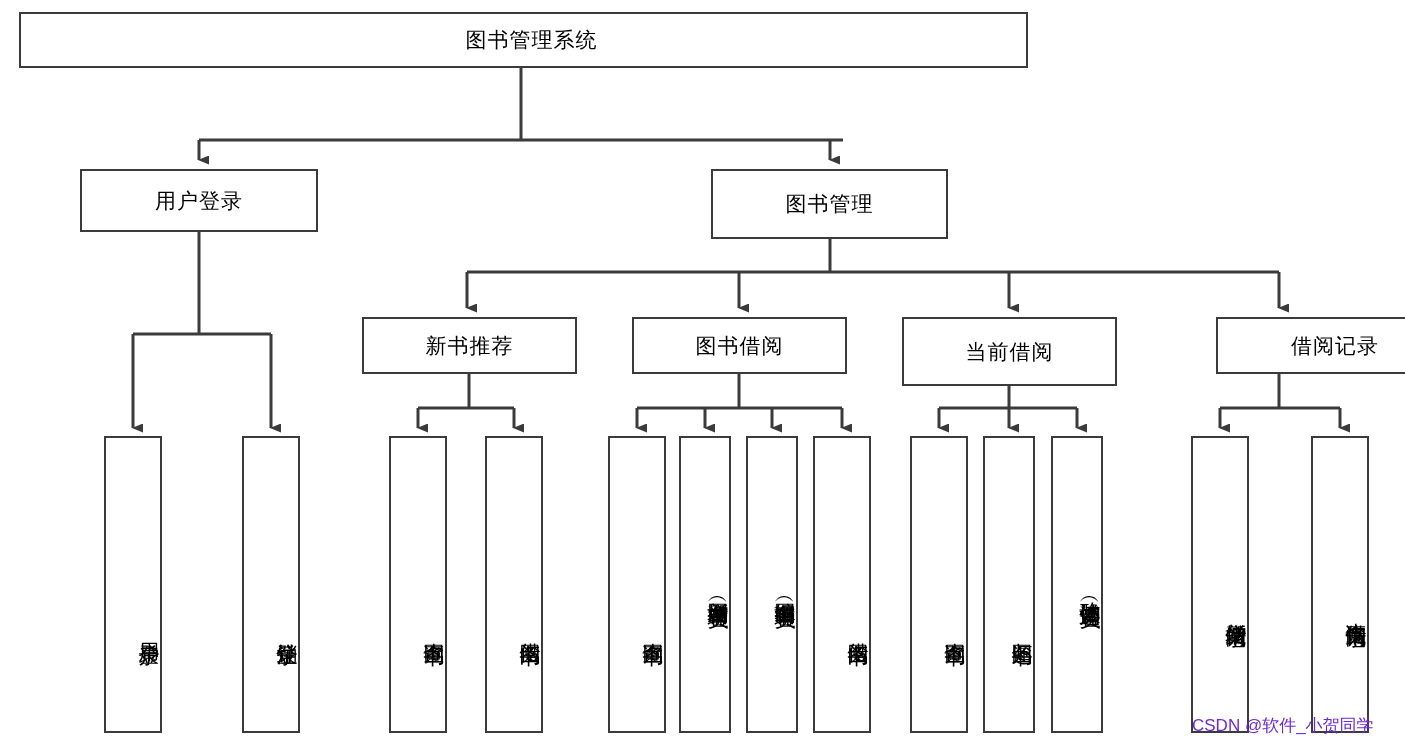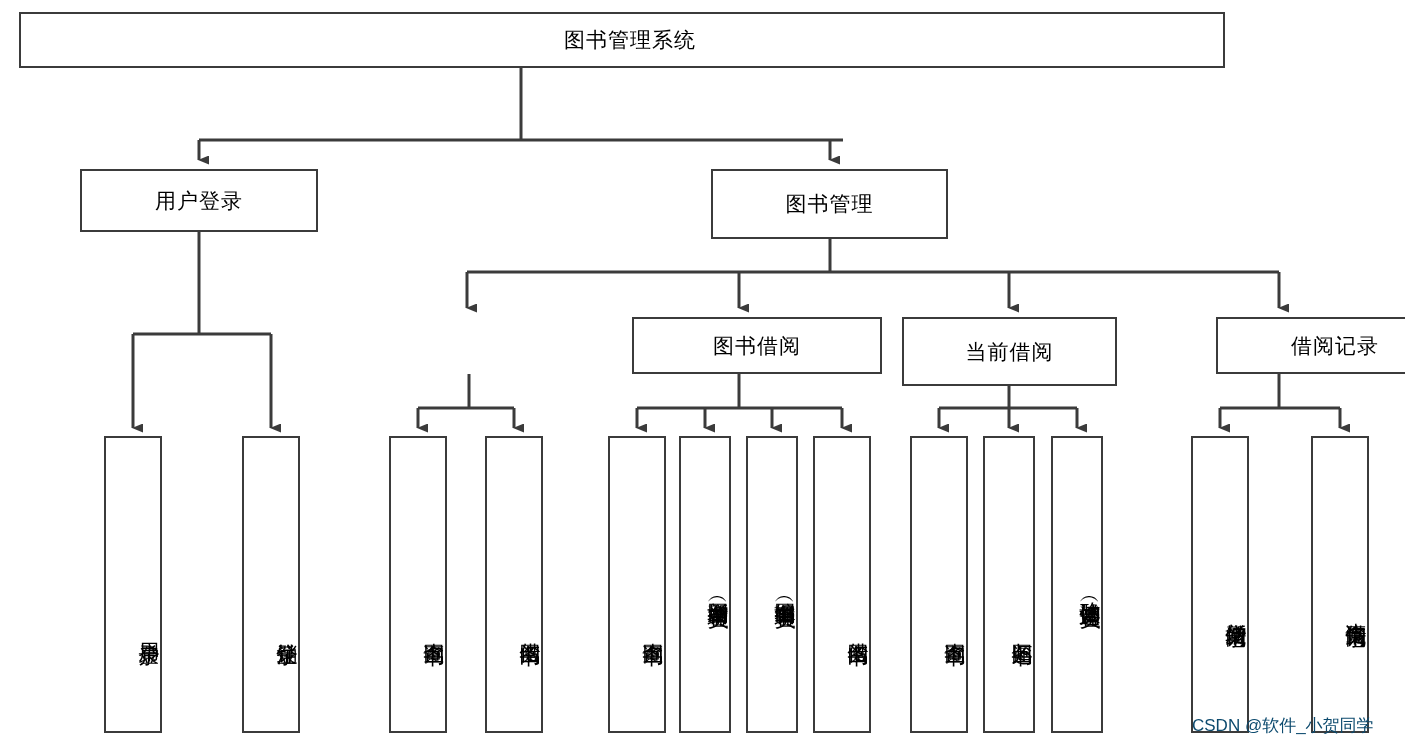--- a/index.html
+++ b/index.html
@@ -53,21 +53,21 @@
     letter-spacing: 1px;
   }
   .node-v.pad-top-lg {
     padding-top: 10px;
   }
   #watermark {
     position: absolute;
     left: 1192px;
     top: 714px;
     font-size: 17px;
-    color: #0c4a6e;
+    color: #6d28d9;
     white-space: nowrap;
     z-index: 3;
   }
 </style>
 </head>
 <body>
 
 <div id="diagram-root">
 
   <svg id="edge-layer" viewBox="0 0 1405 747" xmlns="http://www.w3.org/2000/svg">
@@ -113,26 +113,27 @@
       <path d="M1009,408 L1009,428" marker-end="url(#arrowhead)"></path>
       <path d="M1077,408 L1077,428" marker-end="url(#arrowhead)"></path>
 
       <path d="M1279,374 L1279,408"></path>
       <path d="M1220,408 L1340,408"></path>
       <path d="M1220,408 L1220,428" marker-end="url(#arrowhead)"></path>
       <path d="M1340,408 L1340,428" marker-end="url(#arrowhead)"></path>
     </g>
   </svg>
 
-  <div class="node node-h" style="left:19px;top:12px;width:1206px;height:56px;padding-left:16px;">图书管理系统</div>
+  <div class="node node-h" style="left:19px;top:12px;width:1009px;height:56px;padding-left:16px;">图书管理系统</div>
 
   <div class="node node-h" style="left:80px;top:169px;width:238px;height:63px;">用户登录</div>
   <div class="node node-h" style="left:711px;top:169px;width:237px;height:70px;">图书管理</div>
 
-  <div class="node node-h" style="left:632px;top:317px;width:250px;height:57px;">图书借阅</div>
+  <div class="node node-h" style="left:362px;top:317px;width:215px;height:57px;">新书推荐</div>
+  <div class="node node-h" style="left:632px;top:317px;width:215px;height:57px;">图书借阅</div>
   <div class="node node-h" style="left:902px;top:317px;width:215px;height:69px;">当前借阅</div>
   <div class="node node-h" style="left:1216px;top:317px;width:238px;height:57px;">借阅记录</div>
 
   <div class="node node-v" style="left:104px;top:436px;width:58px;height:297px;padding-top:86px;">用户登录</div>
   <div class="node node-v" style="left:242px;top:436px;width:58px;height:297px;padding-top:86px;">注销登录</div>
 
   <div class="node node-v" style="left:389px;top:436px;width:58px;height:297px;padding-top:86px;">查询图书</div>
   <div class="node node-v" style="left:485px;top:436px;width:58px;height:297px;padding-top:86px;">借阅图书</div>
 
   <div class="node node-v" style="left:608px;top:436px;width:58px;height:297px;padding-top:86px;">查询图书</div>

